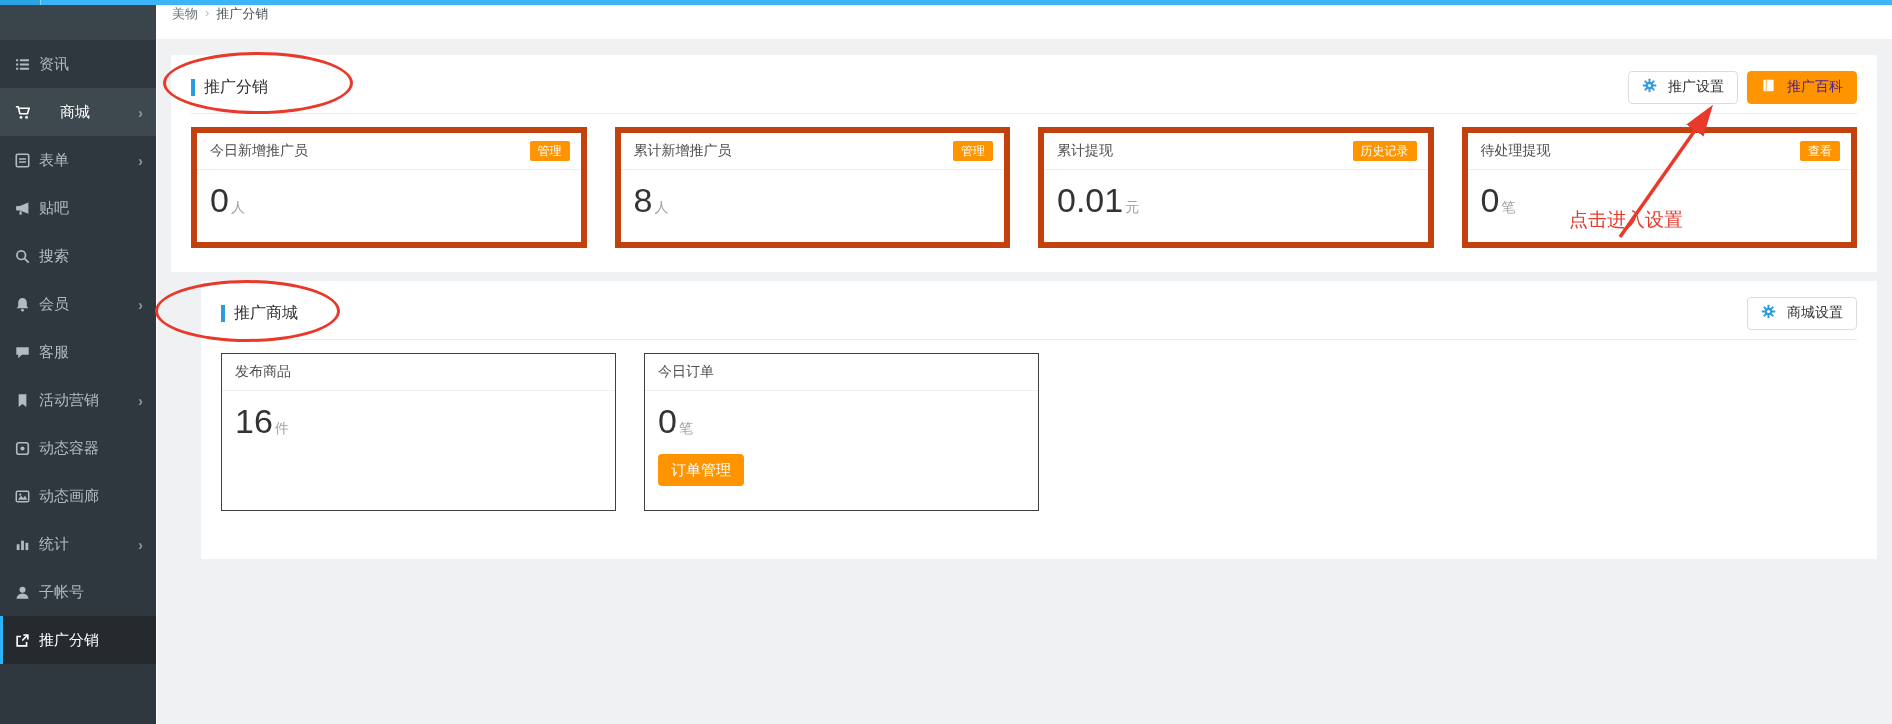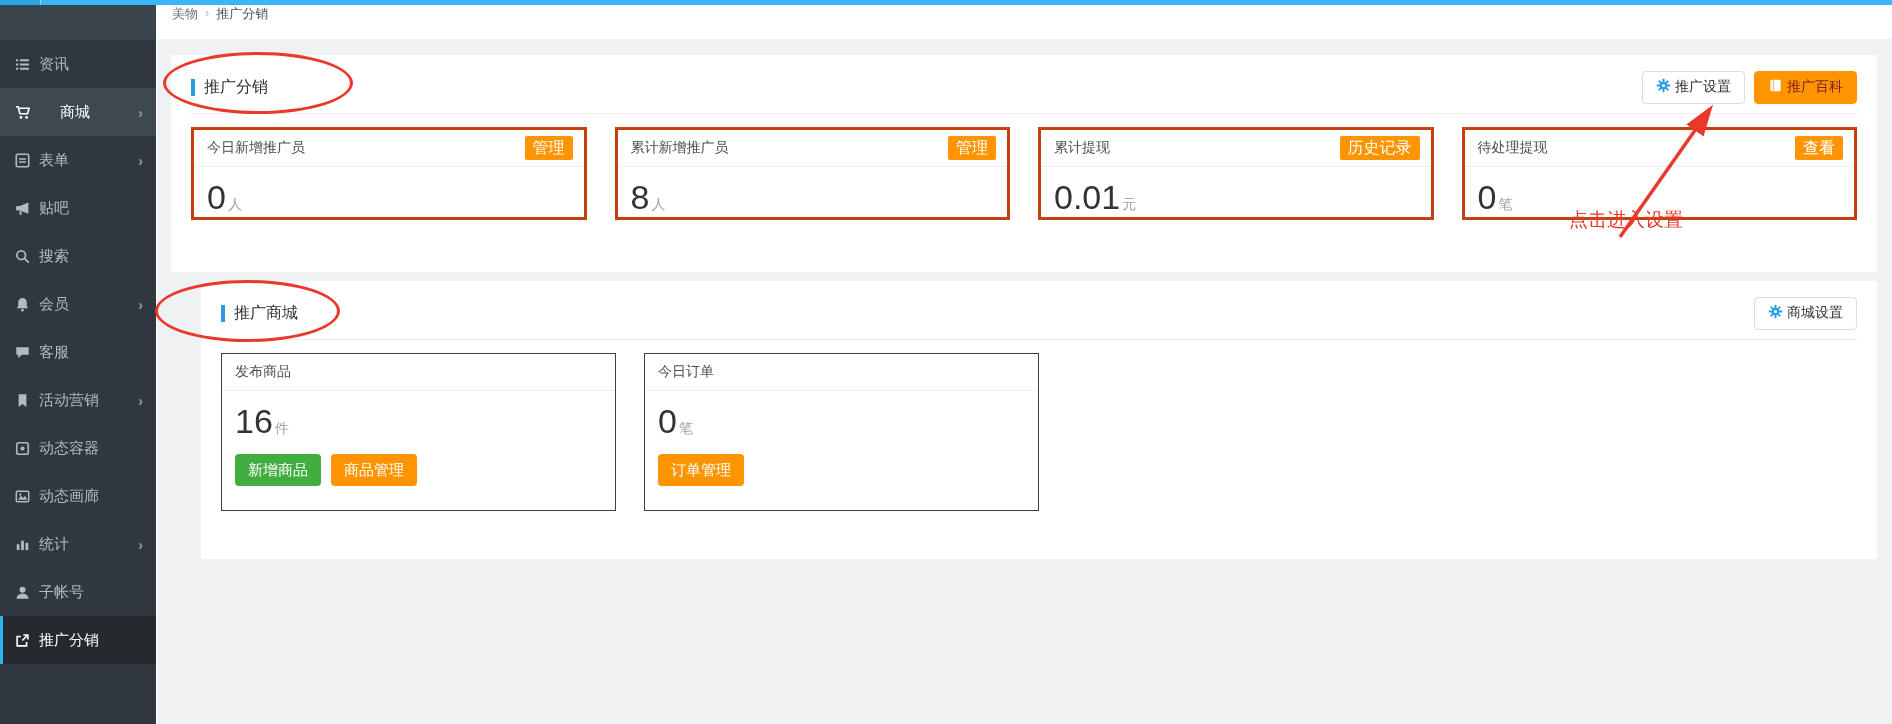--- a/index.html
+++ b/index.html
@@ -35,31 +35,31 @@
   
   .main { position:absolute; left:157px; top:39px; width:1735px; height:685px; background:#f0f1f2; }
   .panel { background:#fff; margin:0 15px 0 14px; }
   .panel-1 { margin-top:16px; height:217px; }
   .panel-2 { margin-top:9px; height:278px;margin-left:44px; }
   .panel-head { height:58px; display:flex; align-items:center; padding:6px 20px 0 20px; }
   .title-wrap { display:flex; align-items:center; }
   .title-bar { width:4px; height:17px; background:#2b9ce0; margin-right:9px; }
   .panel-title { font-size:16px; color:#333; }
   .head-btns { margin-left:auto; display:flex; gap:9px; }
-  .btn { display:flex; align-items:center; gap:4px; height:33px; padding:0 13px; border-radius:4px; font-size:14px; cursor:pointer; }
+  .btn { display:flex; align-items:center; gap:11px; height:33px; padding:0 13px; border-radius:4px; font-size:14px; cursor:pointer; }
   .btn-white { background:#fff; border:1px solid #dcdcdc; color:#333; }
-  .btn-orange { background:#fe9400; border:1px solid #fe9400; color:#7f1d1d; }
+  .btn-orange { background:#fe9400; border:1px solid #fe9400; color:#4c1d95; }
   .panel-div { border-top:1px solid #ececec; margin:0 20px; }
   .cards-row { display:flex; gap:28px; margin:13px 20px 0 20px; }
-  .stat-card { flex:1 1 0; background:#fff; border:3px solid #c2410c; height:93px; }
+  .stat-card { flex:1 1 0; background:#fff; border:6px solid #c2410c; height:121px; }
   .shop-card { flex:0 0 395px; background:#fff; border:1px solid #404040; height:158px; }
   .card-head { height:37px; display:flex; align-items:center; padding:0 11px 0 13px; border-bottom:1px solid #efefef; }
   .card-label { font-size:14px; color:#4d4d4d; }
   .badge {
-    margin-left:auto; background:#fe9400; color:#fff; font-size:16px;
+    margin-left:auto; background:#fe9400; color:#fff; font-size:12px;
     padding:4px 8px; border-radius:2px; line-height:1; cursor:pointer;
   }
   .card-body { padding:11px 13px 0 13px; }
   .val-row { display:flex; align-items:baseline; }
   .val-num { font-size:34px; color:#333; }
   .val-unit { font-size:14px; color:#a2a2a2; margin-left:2px; }
   .card-btns { display:flex; gap:10px; margin-top:13px; }
   .mini-btn { height:32px; padding:0 13px; border:none; border-radius:4px; color:#fff; font-size:15px; display:flex; align-items:center; cursor:pointer; font-family:inherit; }
   .mini-green { background:#42ae42; }
   .mini-orange { background:#fe9400; }
@@ -338,24 +338,20 @@
     <div class="cards-row">
       <div class="shop-card">
         <div class="card-head">
           <span class="card-label">发布商品</span>
         </div>
         <div class="card-body">
           <div class="val-row">
             <span class="val-num">16</span>
             <span class="val-unit">件</span>
           </div>
-          <div class="card-btns">
-            <button class="mini-btn mini-green">新增商品</button>
-            <button class="mini-btn mini-orange">商品管理</button>
-          </div>
         </div>
       </div>
 
       <div class="shop-card">
         <div class="card-head">
           <span class="card-label">今日订单</span>
         </div>
         <div class="card-body">
           <div class="val-row">
             <span class="val-num">0</span>

